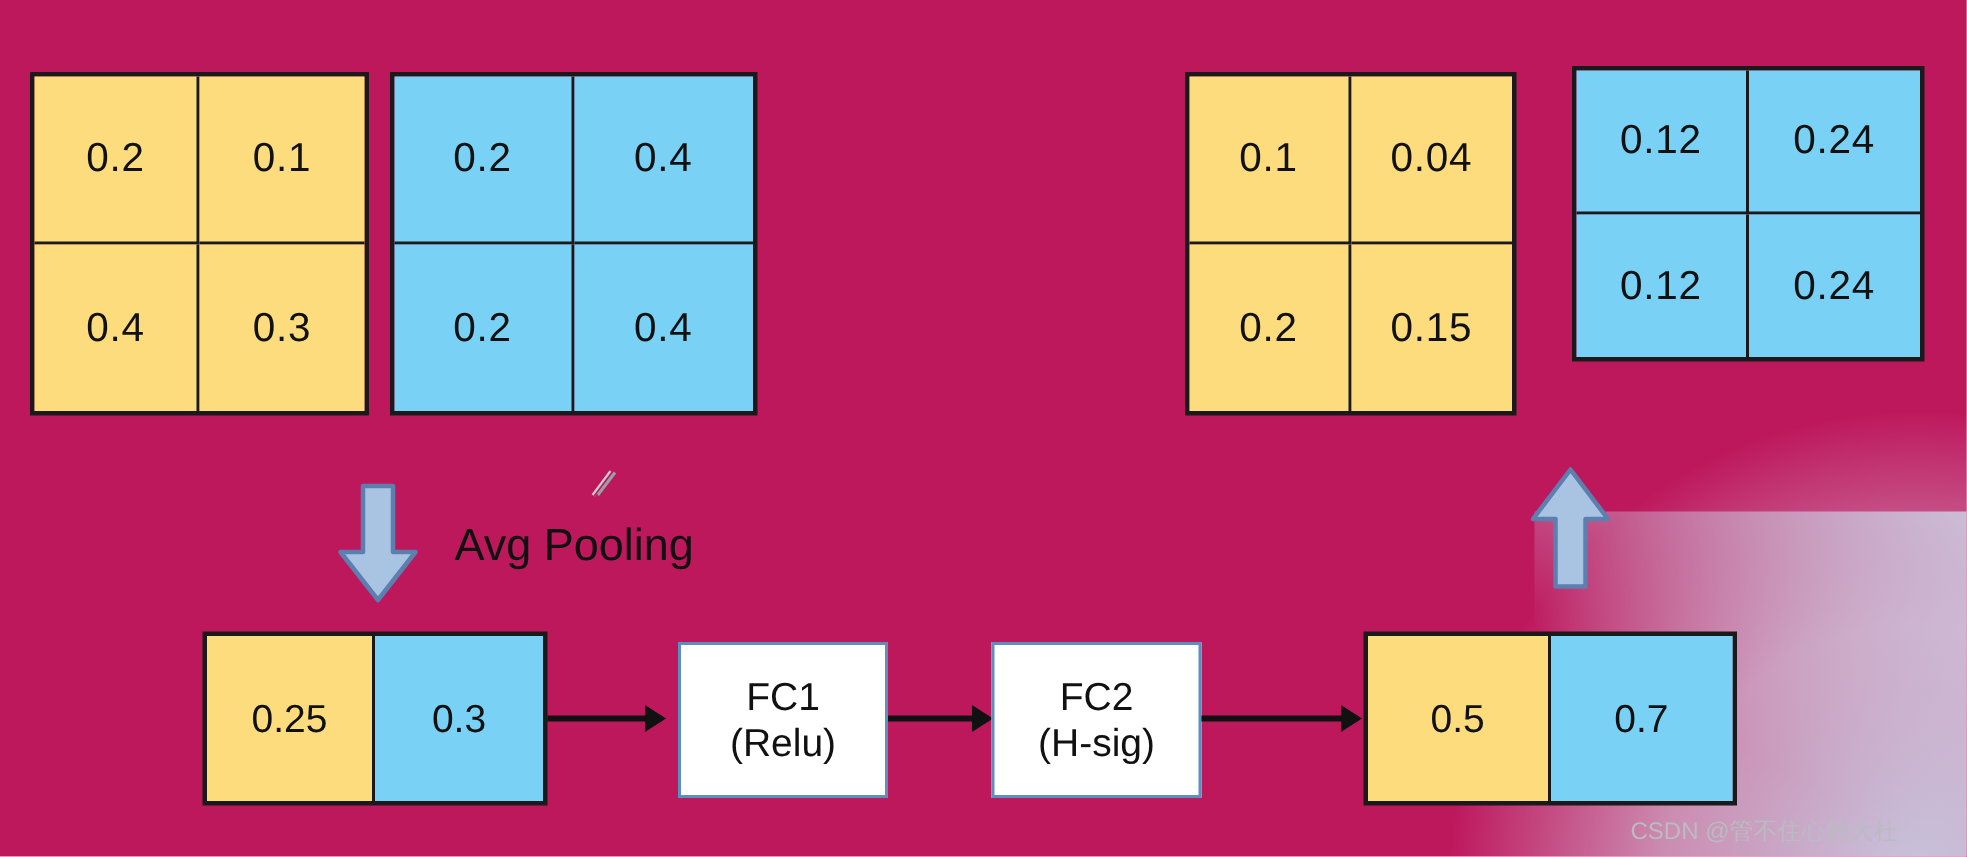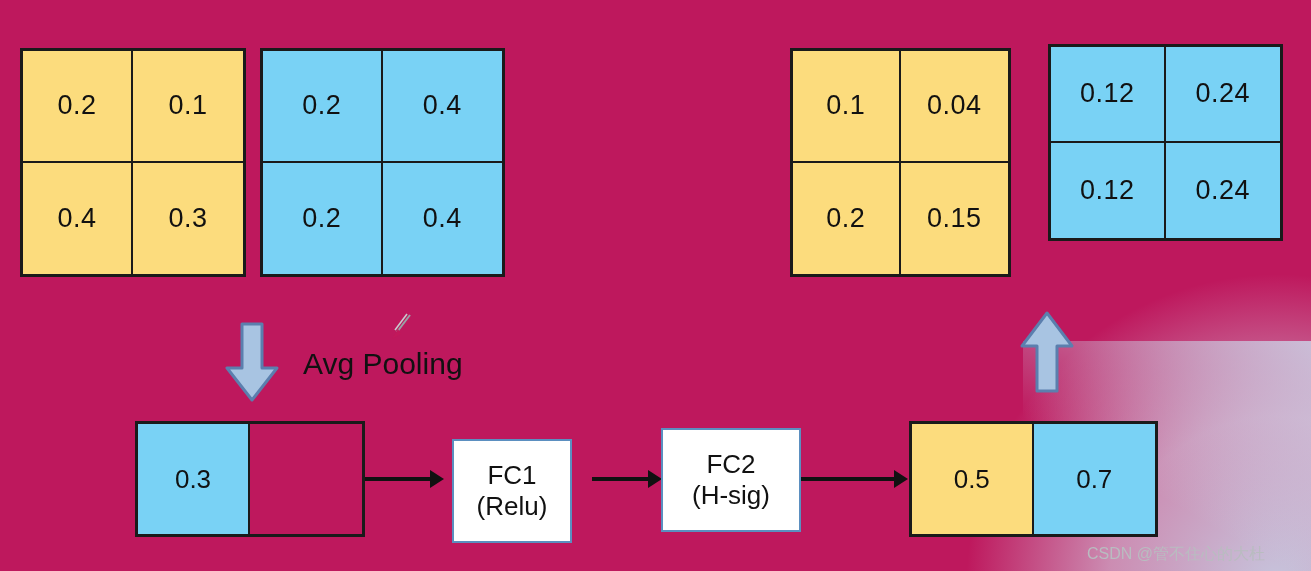--- a/index.html
+++ b/index.html
@@ -195,26 +195,27 @@
     </svg>
   </div>
 
   <div class="block-arrow" style="left:1019px; top:310px; width:56px; height:84px;">
     <svg width="56" height="84" viewBox="0 0 56 84">
       <polygon points="28,3 53,36 38,36 38,81 18,81 18,36 3,36" fill="#a8c4e2" stroke="#5b7fae" stroke-width="3" stroke-linejoin="round"></polygon>
     </svg>
   </div>
 
   <div class="vector" style="left:135px; top:421px; width:230px; height:116px;">
+    <div class="cell fill-yellow">0.25</div>
     <div class="cell fill-blue">0.3</div>
   </div>
 
   <div class="h-arrow" style="left:365px; top:477px; width:76px;"></div>
 
-  <div class="fc-box" style="left:452px; top:428px; width:120px; height:104px;margin-top:11px;">
+  <div class="fc-box" style="left:452px; top:428px; width:140px; height:104px;">
     <div class="fc-title">FC1</div>
     <div class="fc-sub">(Relu)</div>
   </div>
 
   <div class="h-arrow" style="left:592px; top:477px; width:67px;"></div>
 
   <div class="fc-box" style="left:661px; top:428px; width:140px; height:104px;">
     <div class="fc-title">FC2</div>
     <div class="fc-sub">(H-sig)</div>
   </div>

